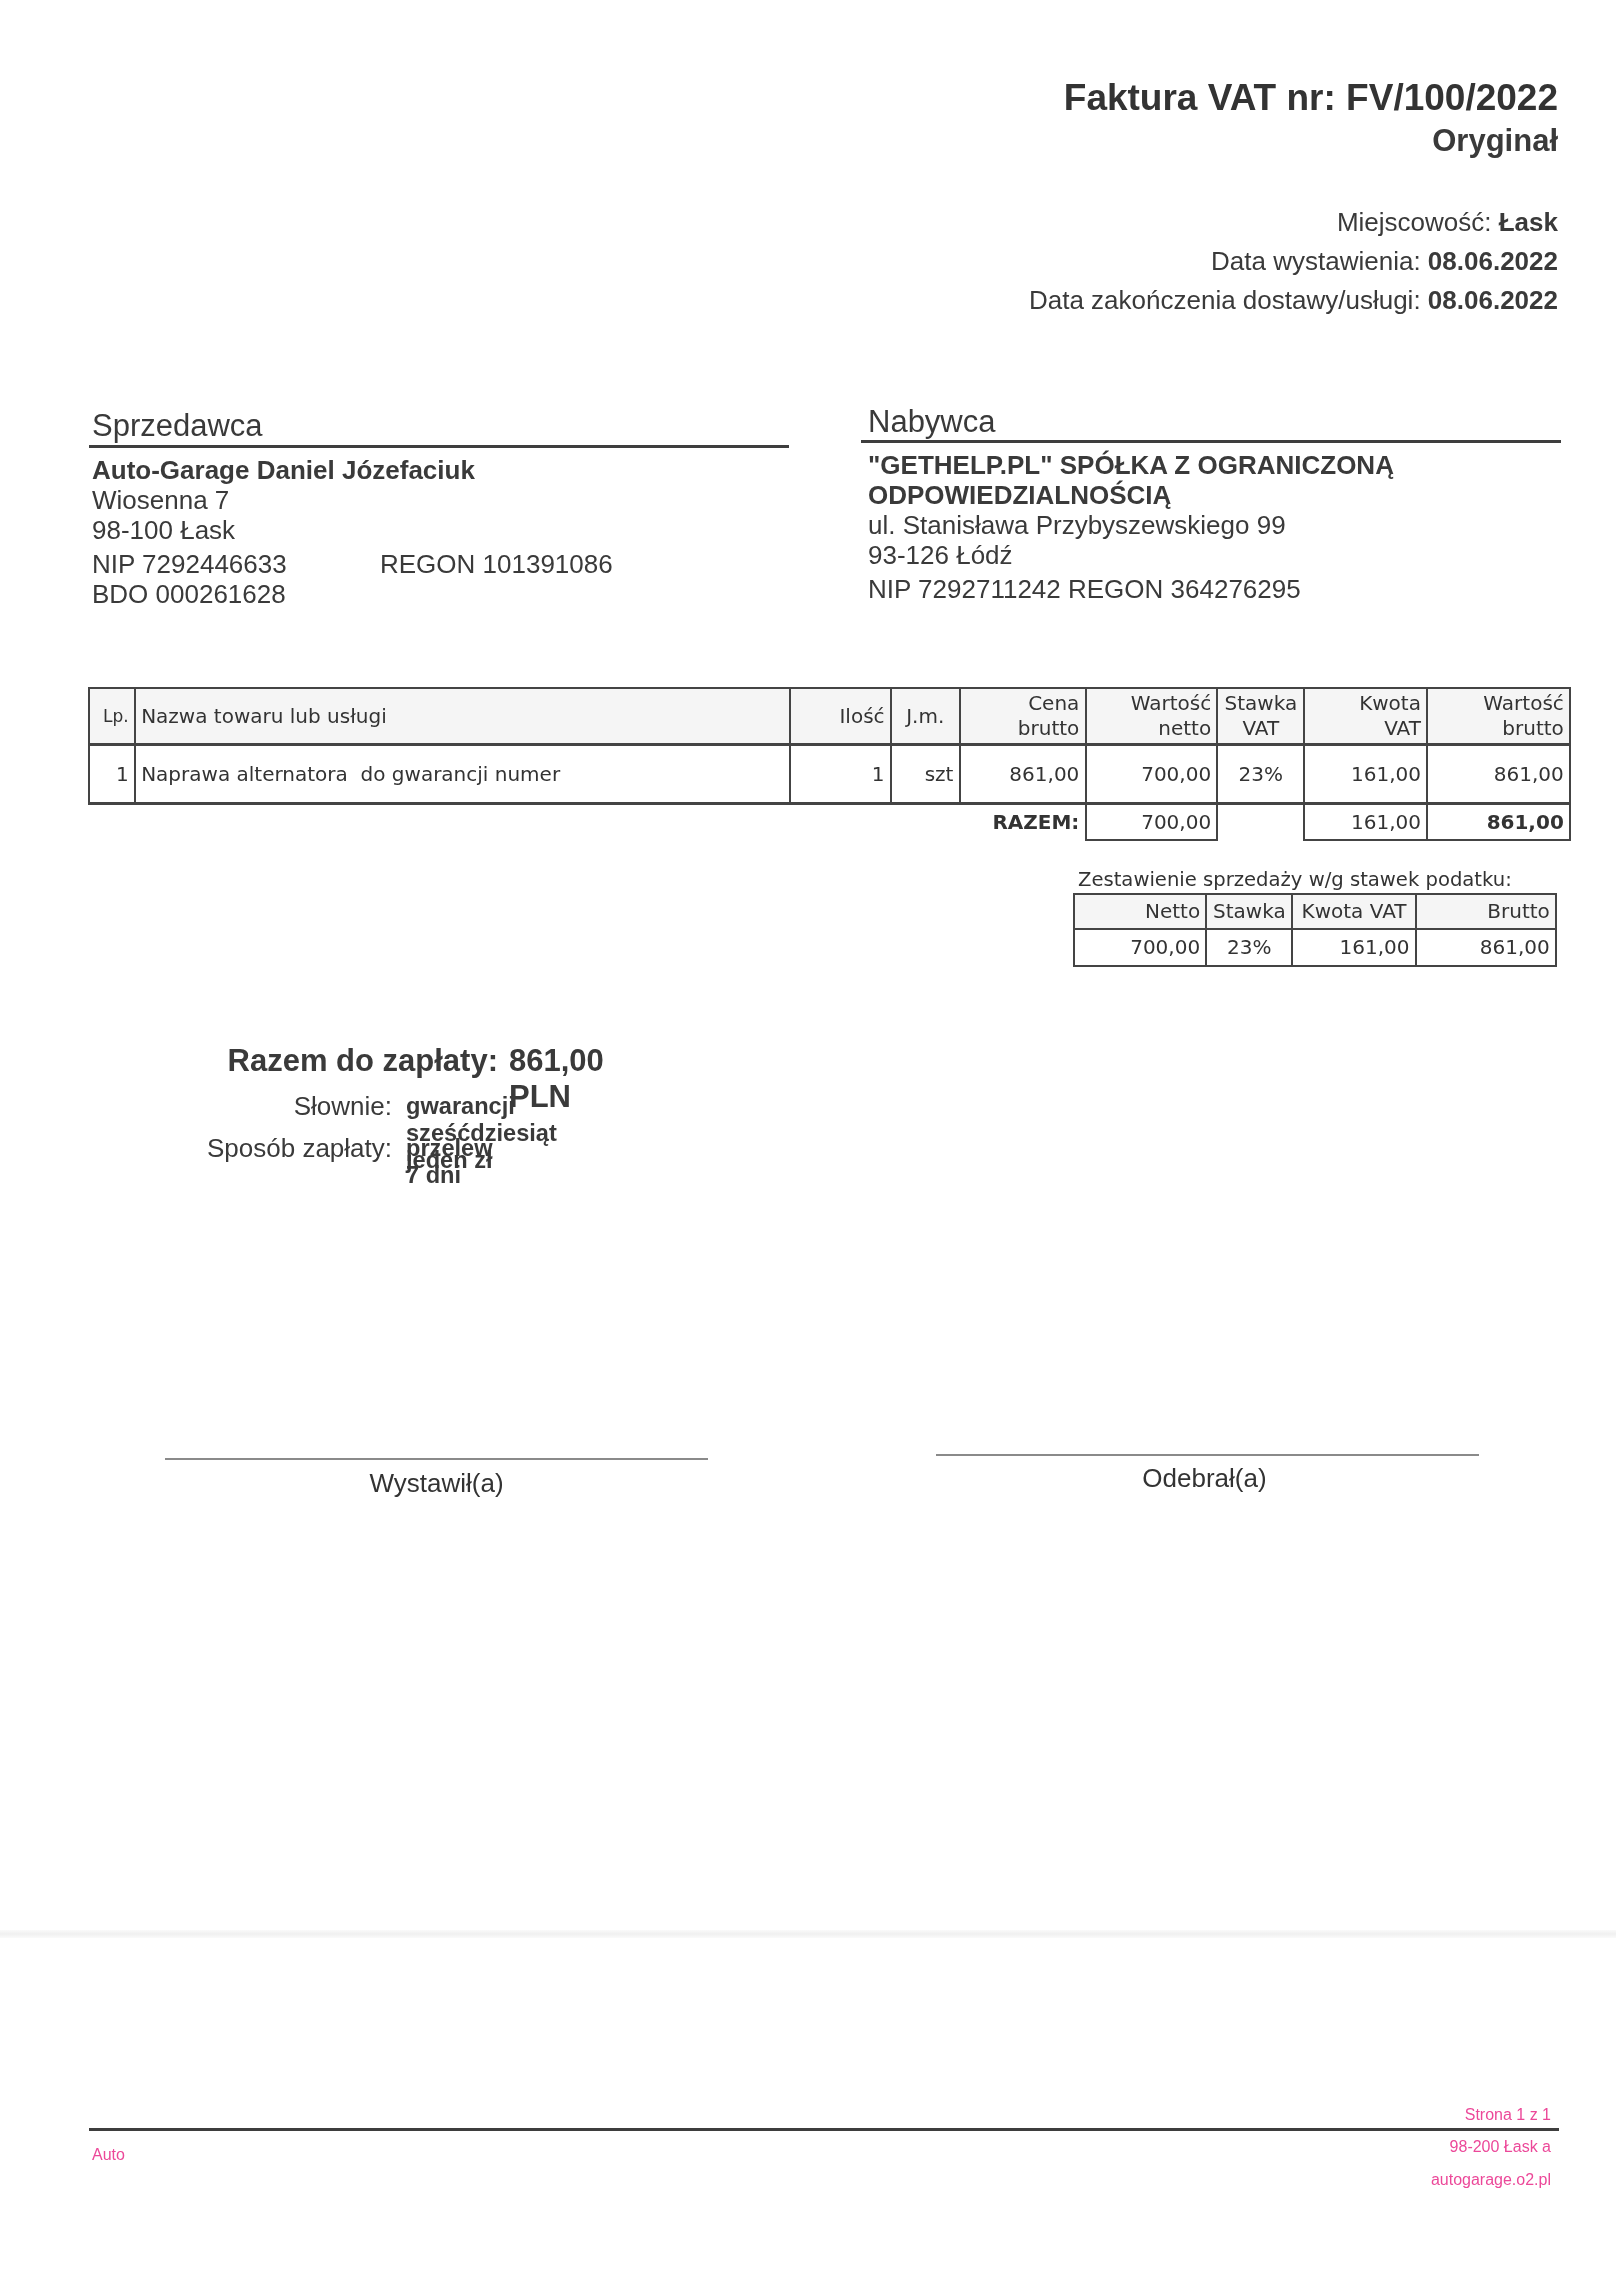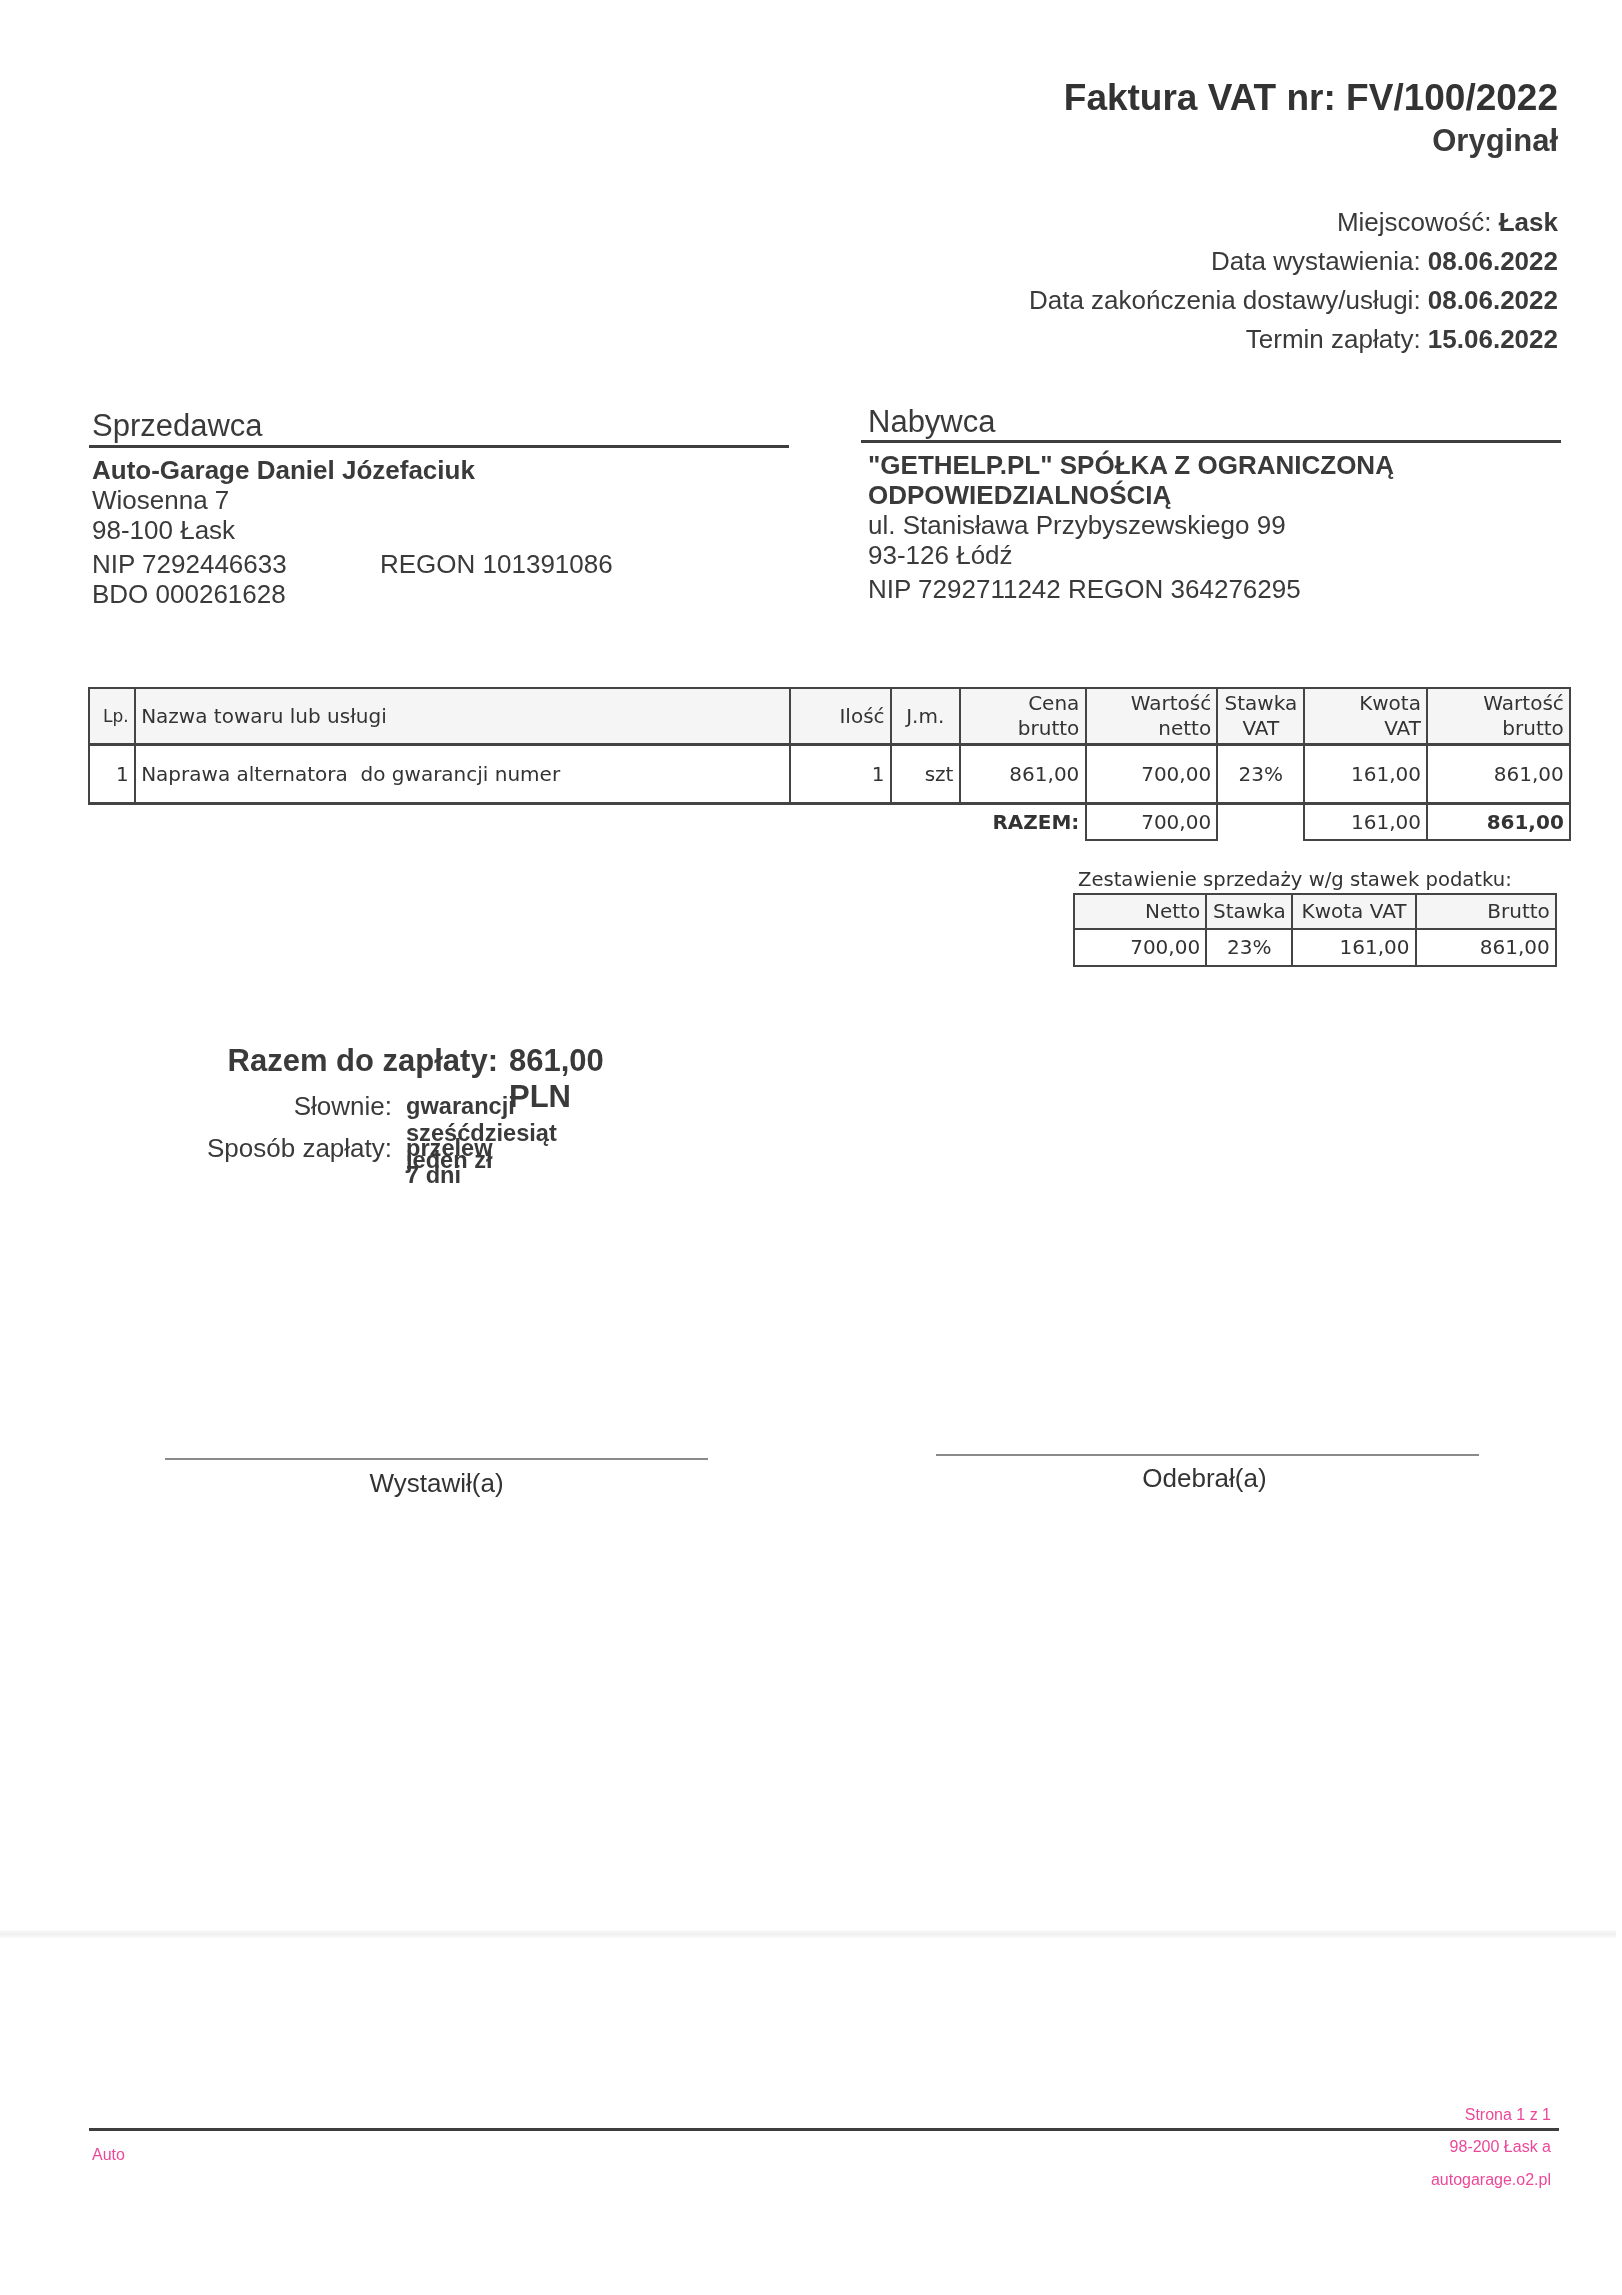--- a/index.html
+++ b/index.html
@@ -66,24 +66,20 @@
     <span class="val">Łask</span>
   </div>
   <div class="row">
     <span>Data wystawienia:</span>
     <span class="val">08.06.2022</span>
   </div>
   <div class="row">
     <span>Data zakończenia dostawy/usługi:</span>
     <span class="val">08.06.2022</span>
   </div>
-  <div class="row">
-    <span>Termin zapłaty:</span>
-    <span class="val">15.06.2022</span>
-  </div>
 </div>
 
 <div class="abs party-head" style="left:92px; top:408px;">Sprzedawca</div>
 <div class="abs party-rule" style="left:89px; top:445px; width:700px;"></div>
 <div class="abs party-body" style="left:92px; top:455px; width:707px;">
   <div class="name">Auto-Garage Daniel Józefaciuk</div>
   <div>Wiosenna 7</div>
   <div>98-100 Łask</div>
   <div style="margin-top:3.9px; position:relative; height:30px;">
     <span>NIP 7292446633</span>

